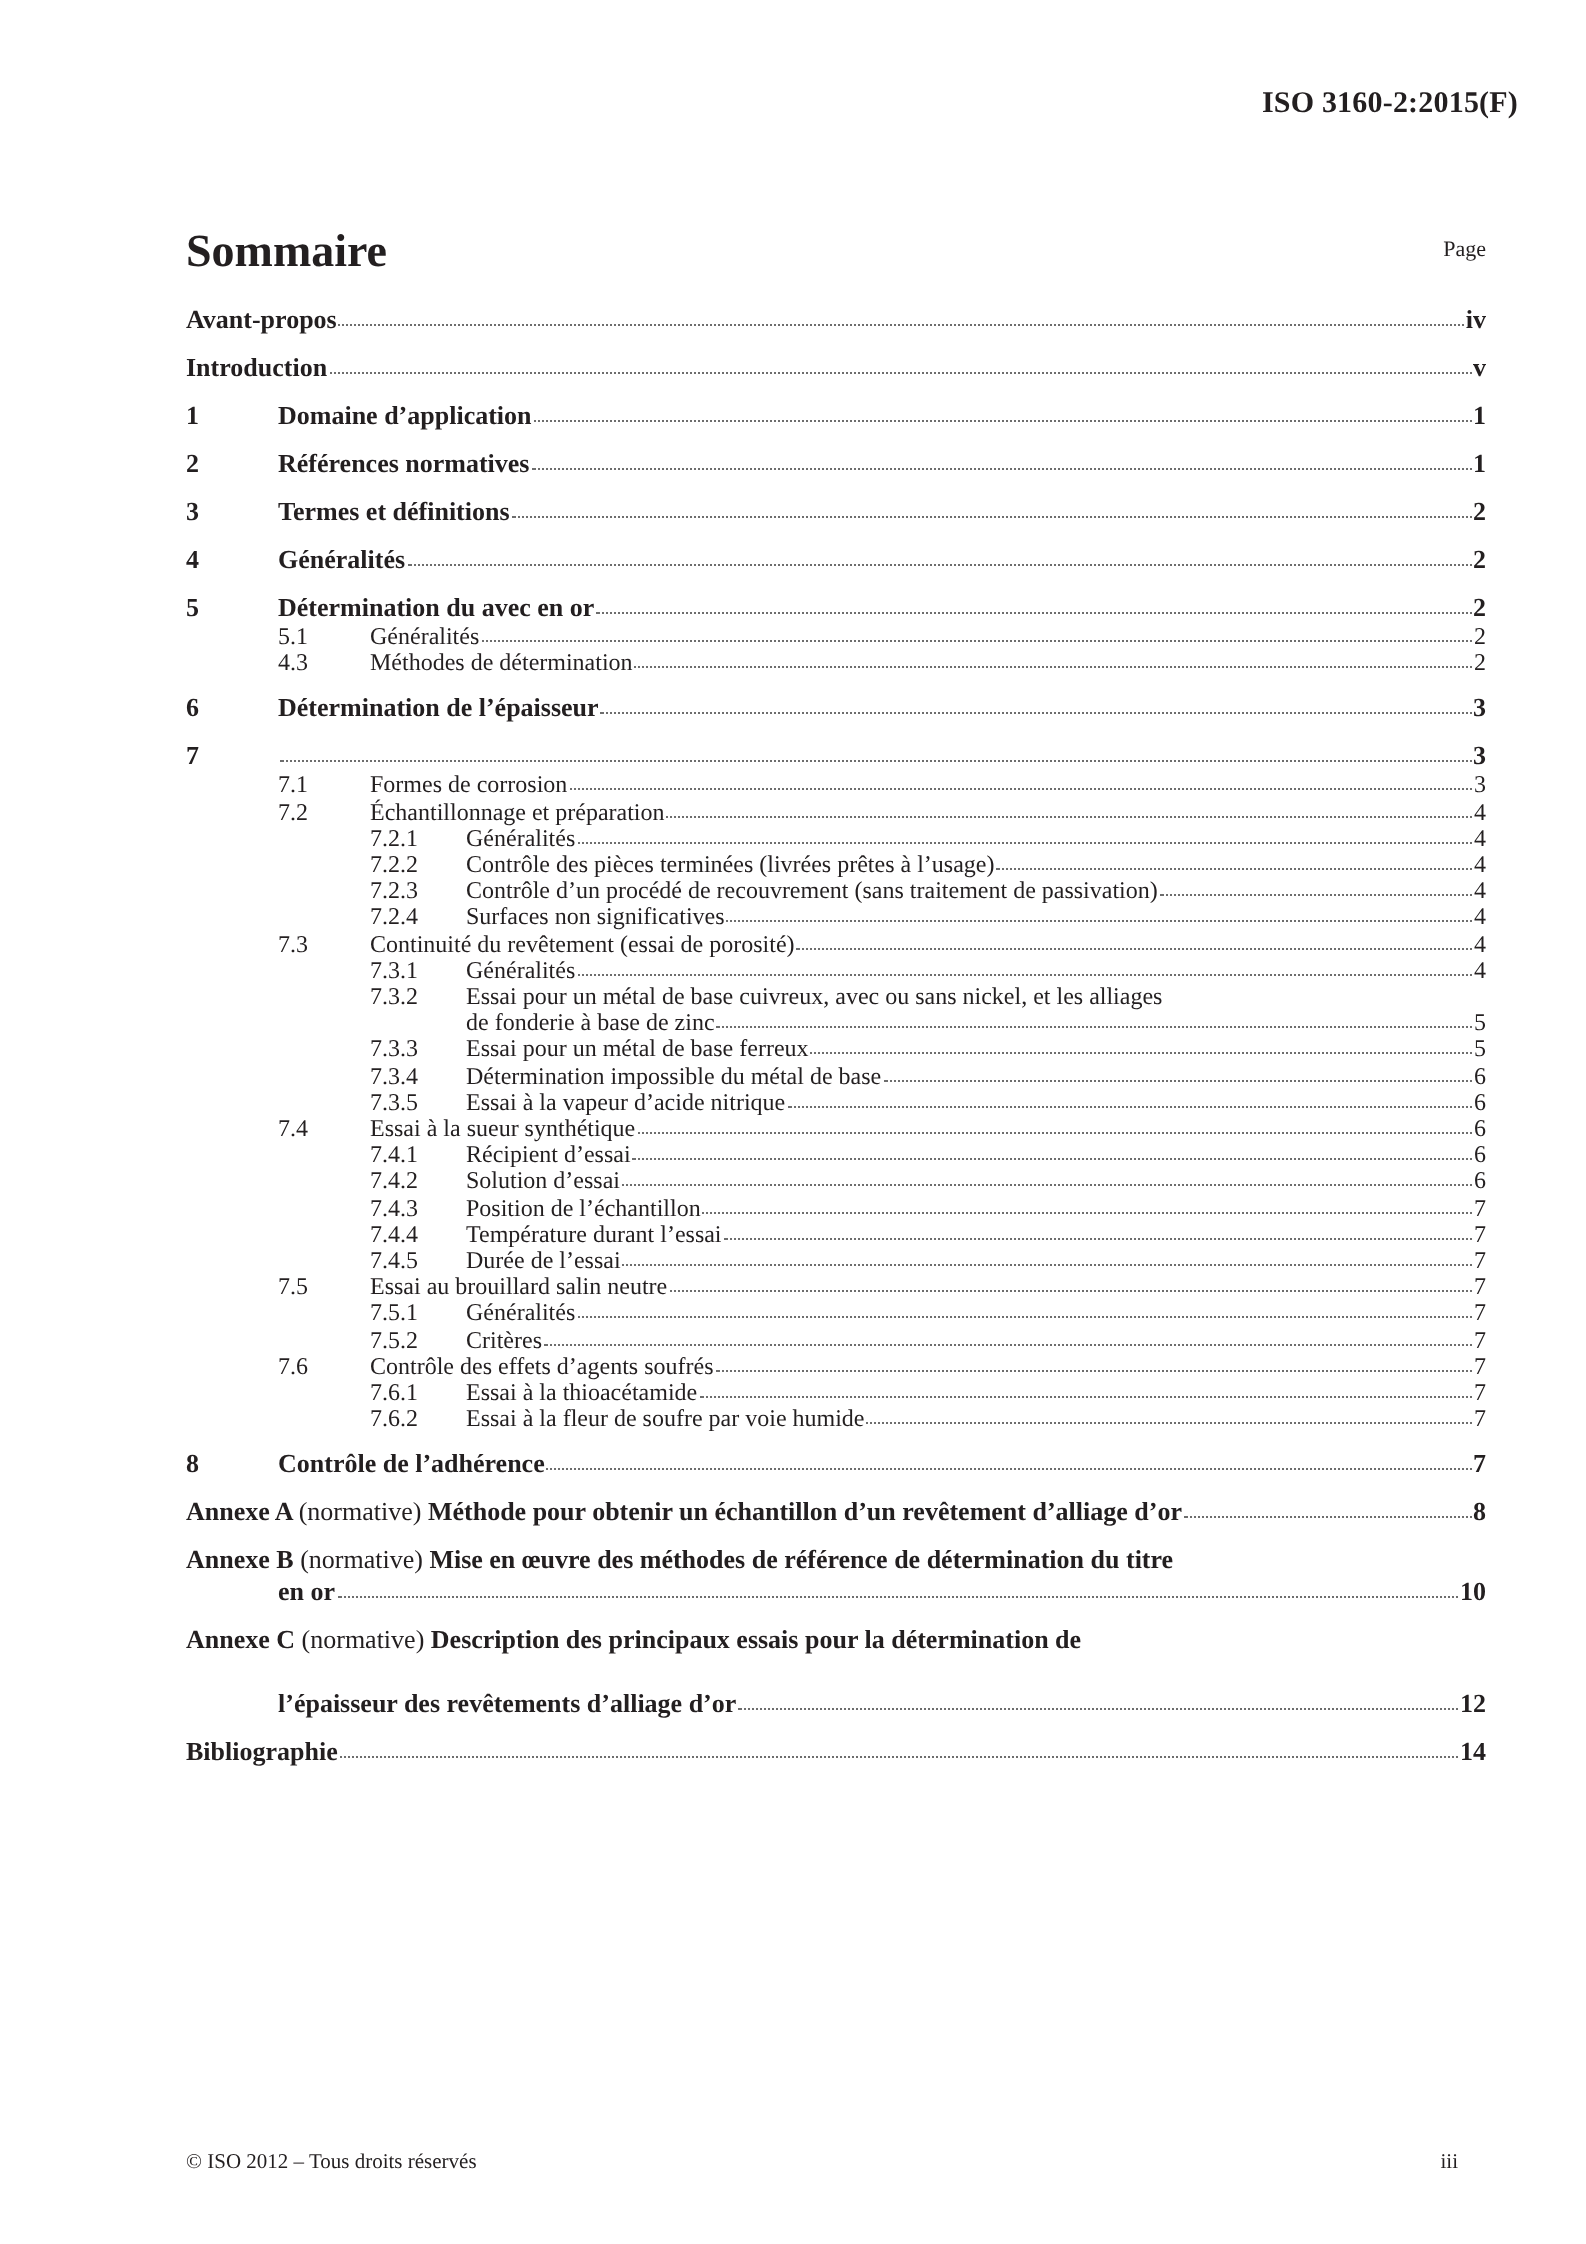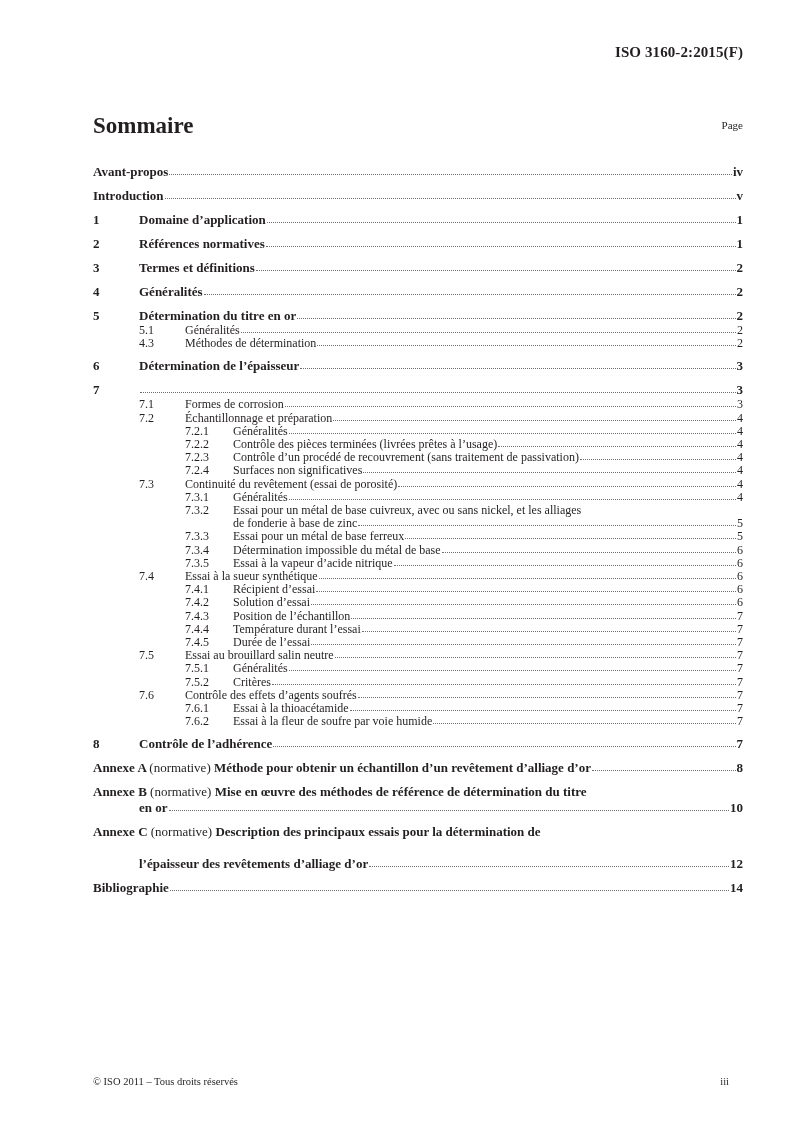--- a/index.html
+++ b/index.html
@@ -2,33 +2,33 @@
 <html><head>
   <meta charset="utf-8">
   <style>
     html, body { margin: 0; padding: 0; background: #ffffff; }
     body {
       width: 793px; height: 1122px; position: relative; overflow: hidden;
       font-family: "Liberation Serif", "DejaVu Serif", serif;
       color: #231f20;
     }
     .header-id {
-      position: absolute; top: 44px; right: 50px;
+      position: absolute; top: 44px; right: 34px;
       font-size: 15px; font-weight: bold; letter-spacing: 0.1px;
     }
     .title {
       position: absolute; top: 113px; left: 93px;
       font-size: 23px; font-weight: bold;
     }
     .page-label {
       position: absolute; top: 119px; right: 50px;
       font-size: 11px;
     }
     .toc {
-      position: absolute; top: 164px; left: 93px; width: 650px;
+      position: absolute; top: 152px; left: 93px; width: 650px;
     }
     .row {
       display: flex; align-items: baseline; position: relative;
       font-size: 12.5px; line-height: 15px;
     }
     .row.lvl0 { font-weight: bold; font-size: 13px; margin-top: 8px; line-height: 16px; }
     .row.lvl0.first { margin-top: 0; }
     .row.lvl1 { font-size: 12px; line-height: 13.2px; }
     .row.lvl2 { font-size: 12px; line-height: 13.2px; }
     .num { flex: 0 0 auto; }
@@ -89,21 +89,21 @@
     <span class="pg">2</span>
   </div>
   <div class="row lvl0">
     <span class="num">4</span>
     <span class="label">Généralités</span>
     <span class="leader"></span>
     <span class="pg">2</span>
   </div>
   <div class="row lvl0">
     <span class="num">5</span>
-    <span class="label">Détermination du titre en or</span>
+    <span class="label">Détermination du avec en or</span>
     <span class="leader"></span>
     <span class="pg">2</span>
   </div>
   <div class="row lvl1">
     <span class="num">5.1</span>
     <span class="label">Généralités</span>
     <span class="leader"></span>
     <span class="pg">2</span>
   </div>
   <div class="row lvl1">
@@ -303,14 +303,14 @@
     <span class="pg">12</span>
   </div>
 
   <div class="row lvl0">
     <span class="label">Bibliographie</span>
     <span class="leader"></span>
     <span class="pg">14</span>
   </div>
 </div>
 
-<div class="footer-left">© ISO 2011 – Tous droits réservés</div>
+<div class="footer-left">© ISO 2012 – Tous droits réservés</div>
 <div class="footer-right">iii</div>
 
 </body></html>

